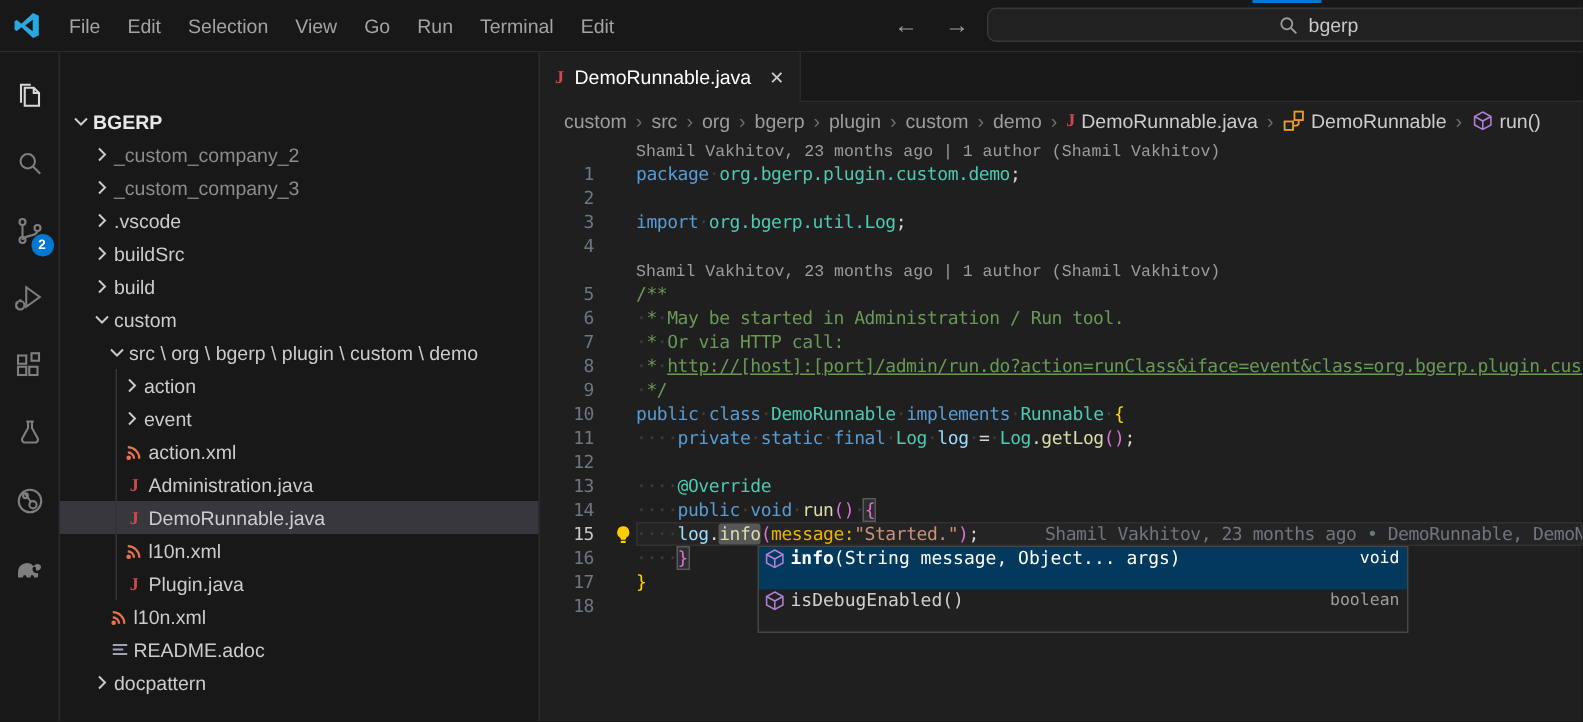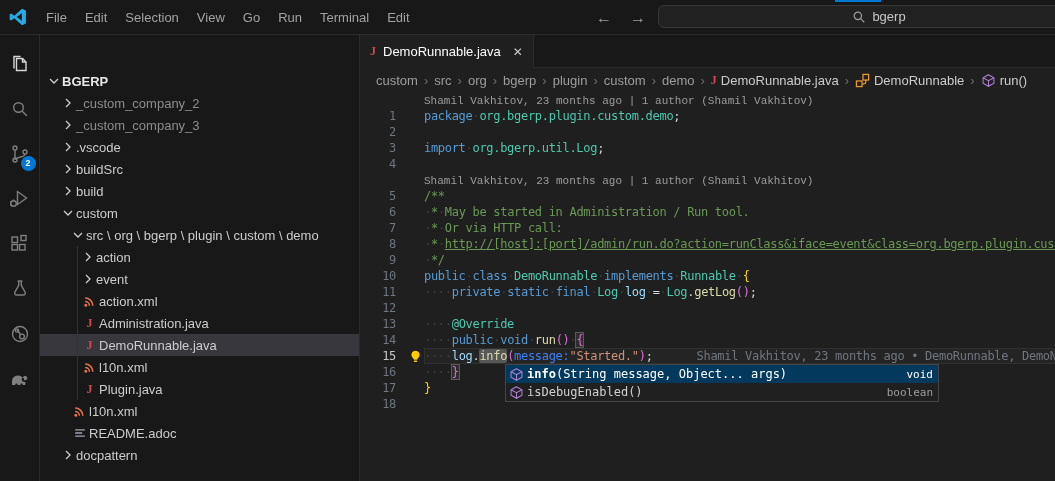--- a/index.html
+++ b/index.html
@@ -65,30 +65,30 @@
   .slot{width:16px;flex:none;position:relative}
   .line-content{flex:1;min-width:0;overflow:hidden}
   .code-row.current .gutter{color:#c6c6c6}
   .code-row.current .line-content{background:#242424;box-shadow:inset 0 0 0 1px #303030}
   .blame-text{color:#9d9d9d;font-family:Liberation Mono, monospace;font-size:11px;letter-spacing:0}
   .bulb{position:absolute;left:1px;top:2px}
 
   .tok-kw{color:#569cd6}.tok-ty{color:#4ec9b0}.tok-var{color:#9cdcfe}.tok-fn{color:#dcdcaa}
   .tok-str{color:#ce9178}.tok-com{color:#6a9955}.tok-pl{color:#d4d4d4}
   .tok-comlink{color:#6a9955;text-decoration:underline}
-  .tok-b1{color:#ffd700}.tok-b2{color:#da70d6}.tok-ws{color:#3e3e3e}.tok-hint{color:#3b82f6}
+  .tok-b1{color:#ffd700}.tok-b2{color:#da70d6}.tok-ws{color:#3e3e3e}.tok-hint{color:#eab308}
   .tok-bm{outline:1px solid #5a5a5a;background:rgba(90,90,90,.25)}
   .tok-hl{background:#575757;border-radius:2px}
   .tok-iblame{color:#6f7680;margin-left:44px}
 
   
   .suggest{position:absolute;left:145px;top:329px;width:434px;background:#202020;
            border:1px solid #454545;box-sizing:border-box;z-index:5;
            font-family:"DejaVu Sans Mono",monospace;font-size:12px}
-  .sg-row{height:18px;display:flex;align-items:center;padding:0 5px 0 3px;color:#d0d0d0;gap:3px}
+  .sg-row{height:28px;display:flex;padding:0 5px 0 3px;color:#d0d0d0;gap:3px}
   .sg-row.selected{background:#04395e;color:#ffffff}
   .sg-m{font-weight:700}
   .sg-detail{margin-left:auto;color:#9d9d9d;font-size:11px}
   .sg-row.selected .sg-detail{color:#ffffff}
 </style>
 </head>
 <body>
 
 <div class="titlebar">
   <span class="logo">

